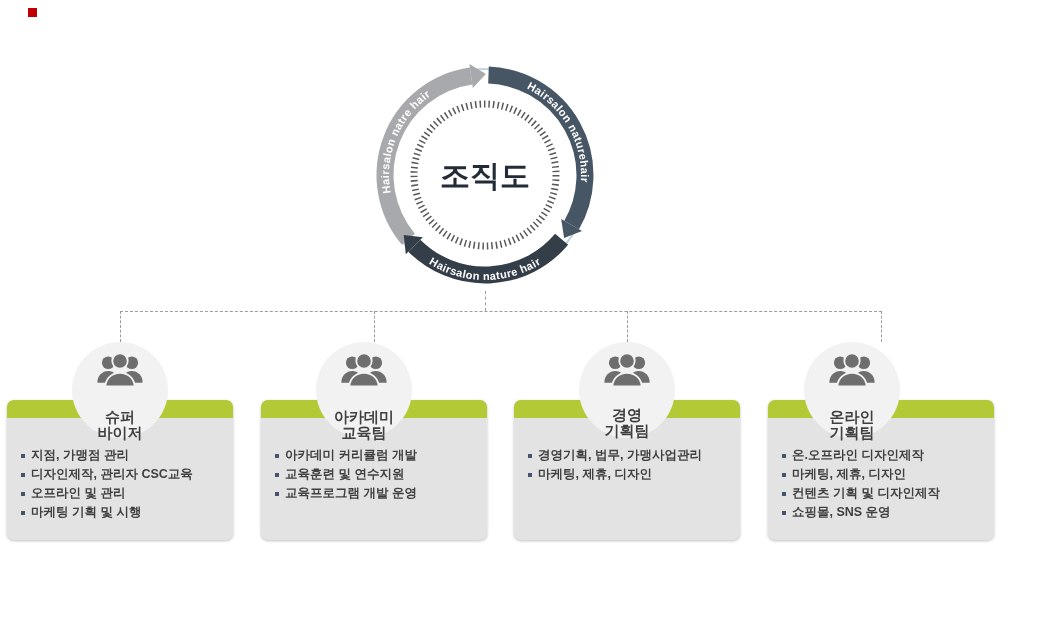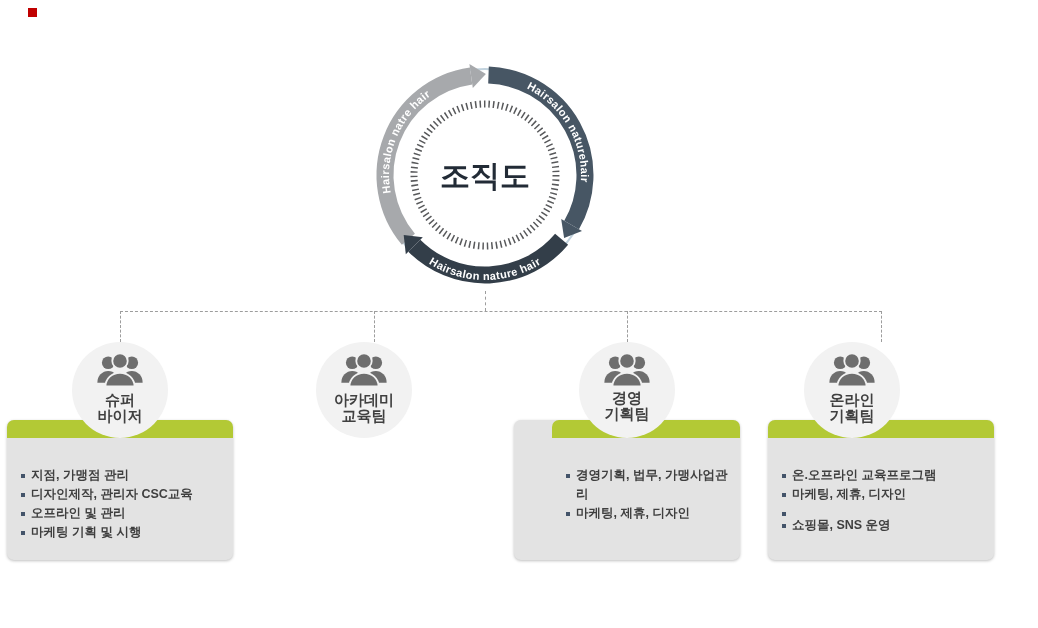--- a/index.html
+++ b/index.html
@@ -23,28 +23,28 @@
   .emblem-title { font-size:30px; font-weight:bold; fill:var(--title-navy); }
 
   
   .connector { position:absolute; }
   .connector.h { border-top:1px dashed var(--connector); }
   .connector.v { border-left:1px dashed var(--connector); }
 
   
   .dept-circle { position:absolute; top:342px; width:96px; height:96px; border-radius:50%;
                  background:var(--circle-bg); display:flex; flex-direction:column;
-                 align-items:center; padding-top:7px; z-index:2; }
+                 align-items:center; padding-top:7px; z-index:2;gap:17px; }
   .team-icon { flex:none; }
   .dept-title { font-size:15px; font-weight:bold; color:#404040; text-align:center;
                 line-height:16px; margin-top:1px; }
   .dept-title span { display:block; }
 
   
-  .card { position:absolute; top:420px; width:226px; height:140px; border-radius:7px;
+  .card { position:absolute; top:400px; width:226px; height:140px; border-radius:7px;
           background:var(--card-bg); box-shadow:0 1px 3px rgba(0,0,0,.25); z-index:1; }
   .card-header { height:18px; border-radius:7px 7px 0 0; background:var(--accent-green); }
   .items { list-style:none; padding:28px 8px 0 14px; }
   .items li { display:flex; align-items:flex-start; font-size:12.5px; font-weight:bold;
               color:var(--item-text); line-height:19px; }
   .bullet { width:4px; height:4px; background:var(--bullet); margin:8px 6px 0 0; flex:none; }
 
   svg text, svg textPath { font-family:"Liberation Sans", sans-serif; }
 </style>
 </head>
@@ -147,40 +147,57 @@
       <g fill="var(--icon-gray)" stroke="var(--circle-bg)" stroke-width="2">
         <circle cx="32" cy="13" r="8.5"></circle>
           <path d="M16 41 A16 15 0 0 1 48 41 Z"></path>
       </g>
     </svg>
     <div class="dept-title">
       <span>아카데미</span>
       <span>교육팀</span>
     </div>
   </div>
+  <div class="card" style="left:261px;">
+    <div class="card-header"></div>
+    <ul class="items">
+      <li>
+          <span class="bullet"></span>
+          <span>아카데미 커리큘럼 개발</span>
+        </li>
+      <li>
+          <span class="bullet"></span>
+          <span>교육훈련 및 연수지원</span>
+        </li>
+      <li>
+          <span class="bullet"></span>
+          <span>교육프로그램 개발 운영</span>
+        </li>
+    </ul>
+  </div>
 
   <div class="dept-circle" style="left:579px;font-family:Liberation Mono, monospace;">
     <svg class="team-icon" viewBox="0 0 64 46" width="58" height="42">
       <g fill="var(--icon-gray)">
         <circle cx="19" cy="15" r="7"></circle>
           <path d="M7 37 A12 13 0 0 1 31 37 Z"></path>
         <circle cx="45" cy="15" r="7"></circle>
           <path d="M33 37 A12 13 0 0 1 57 37 Z"></path>
       </g>
       <g fill="var(--icon-gray)" stroke="var(--circle-bg)" stroke-width="2">
         <circle cx="32" cy="13" r="8.5"></circle>
           <path d="M16 41 A16 15 0 0 1 48 41 Z"></path>
       </g>
     </svg>
     <div class="dept-title">
       <span>경영</span>
       <span>기획팀</span>
     </div>
   </div>
-  <div class="card" style="left:514px;padding-left:38px;">
+  <div class="card" style="left:514px;">
     <div class="card-header"></div>
     <ul class="items">
       <li>
           <span class="bullet"></span>
           <span>경영기획, 법무, 가맹사업관리</span>
         </li>
       <li>
           <span class="bullet"></span>
           <span>마케팅, 제휴, 디자인</span>
         </li>
@@ -203,28 +220,29 @@
     <div class="dept-title">
       <span>온라인</span>
       <span>기획팀</span>
     </div>
   </div>
   <div class="card" style="left:768px;">
     <div class="card-header"></div>
     <ul class="items">
       <li>
           <span class="bullet"></span>
-          <span>온.오프라인 교육프로그램</span>
+          <span>온.오프라인 디자인제작</span>
         </li>
       <li>
           <span class="bullet"></span>
           <span>마케팅, 제휴, 디자인</span>
         </li>
       <li>
           <span class="bullet"></span>
+          <span>컨텐츠 기획 및 디자인제작</span>
         </li>
       <li>
           <span class="bullet"></span>
           <span>쇼핑몰, SNS 운영</span>
         </li>
     </ul>
   </div>
 
 </div>
 

